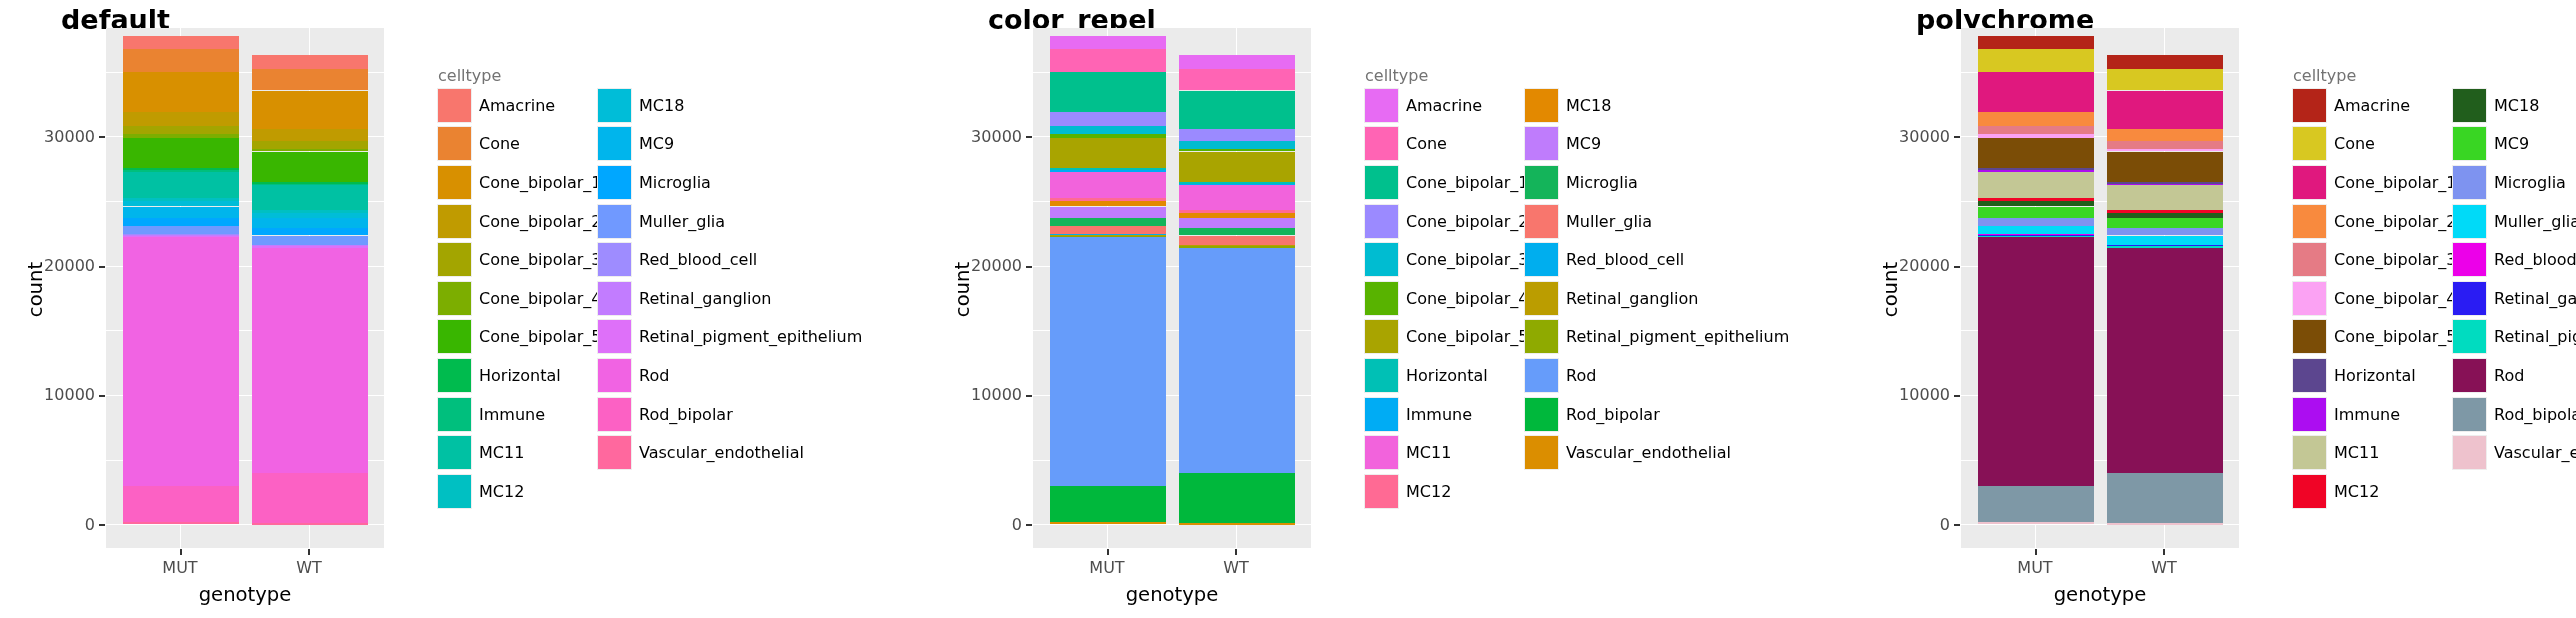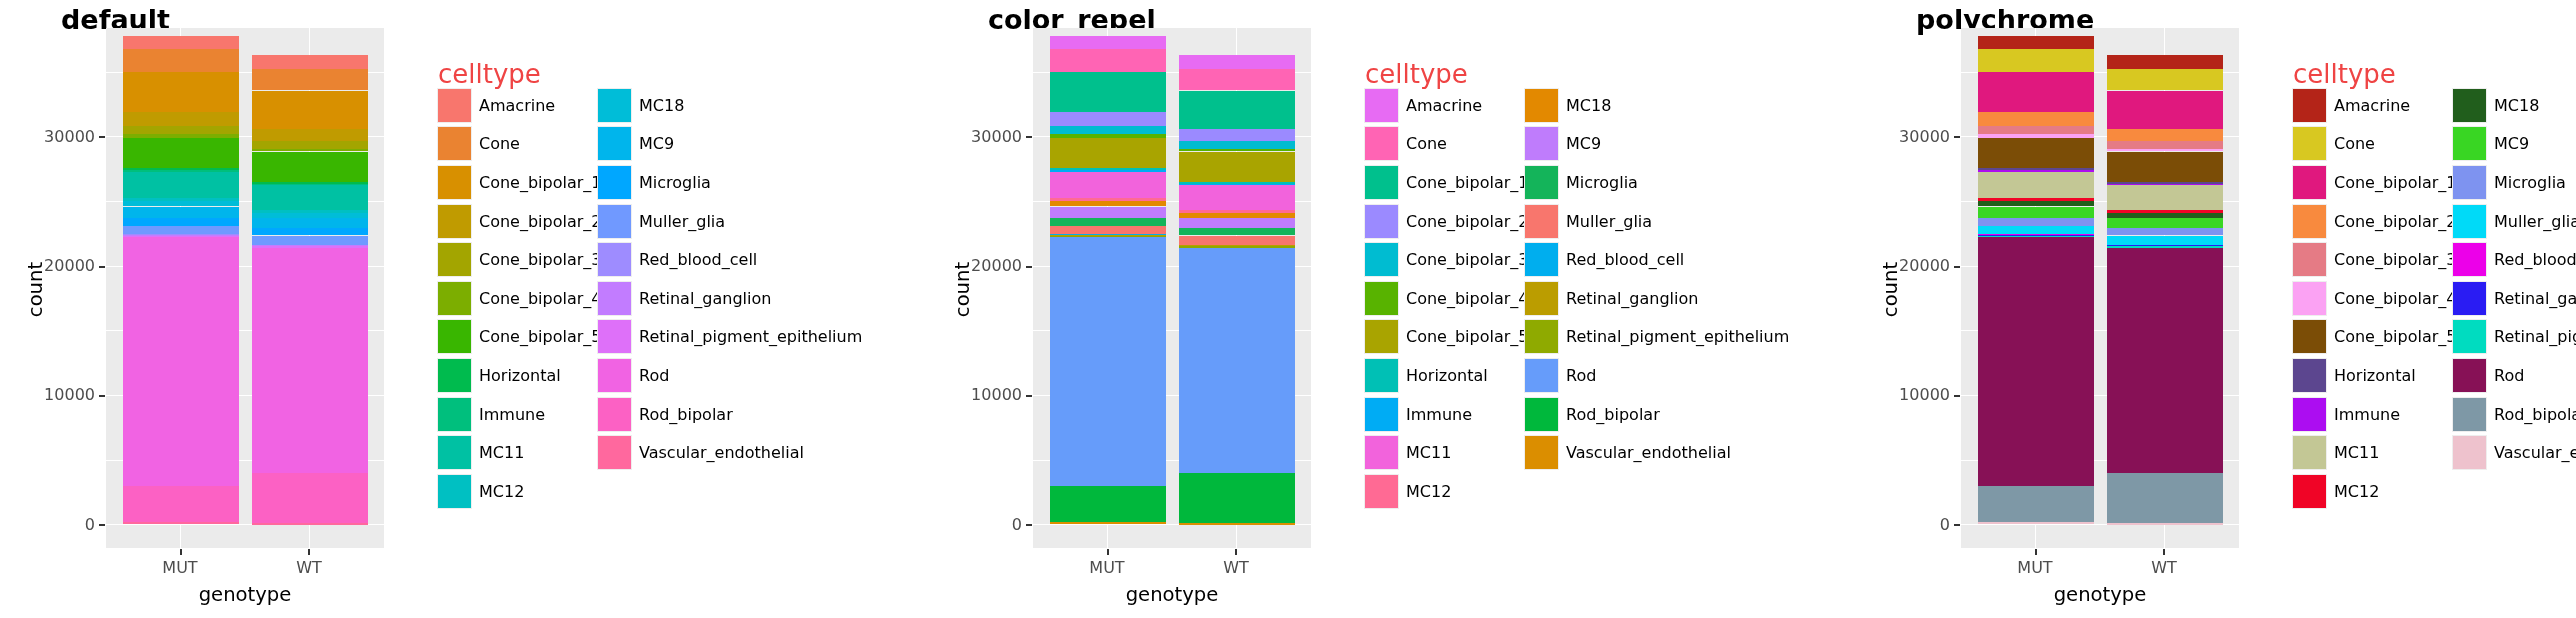--- a/index.html
+++ b/index.html
@@ -14,21 +14,21 @@
   .gridline.major-v{top:0;height:100%;width:1px;}
   .bar-segment{position:absolute;}
   .y-tick-label{position:absolute;left:23px;width:72px;text-align:right;font-size:16px;color:#4D4D4D;line-height:18.5px;}
   .y-tick-mark{position:absolute;width:5.7px;height:1.5px;background:#333333;}
   .x-tick-label{position:absolute;width:82px;text-align:center;font-size:16px;color:#4D4D4D;top:558px;}
   .x-tick-mark{position:absolute;width:1.5px;height:5.7px;background:#333333;top:549px;}
   .y-axis-title{position:absolute;left:-27px;top:278px;width:124px;height:23px;text-align:center;
     font-size:19.6px;color:#000;transform:rotate(-90deg);}
   .x-axis-title{position:absolute;left:142px;top:583px;width:206px;text-align:center;font-size:19.6px;color:#000;}
   .legend{position:absolute;left:438px;top:0;width:484px;height:618px;}
-  .legend-title{position:absolute;left:0;top:59px;font-size:26px;color:#ef4444;}
+  .legend-title{position:absolute;left:0;top:66px;font-size:16px;color:#737373;}
   .legend-key{position:absolute;height:33px;}
   .legend-swatch{position:absolute;left:0;top:0;width:33px;height:33px;box-shadow:0 0 0 1px #eeeeee;}
   .legend-label{position:absolute;left:41px;top:0;height:33px;line-height:33px;font-size:16px;color:#000;white-space:nowrap;}
 </style>
 </head>
 <body>
 
 <div class="figure">
 
   <div class="chart-section" style="left:0px">

